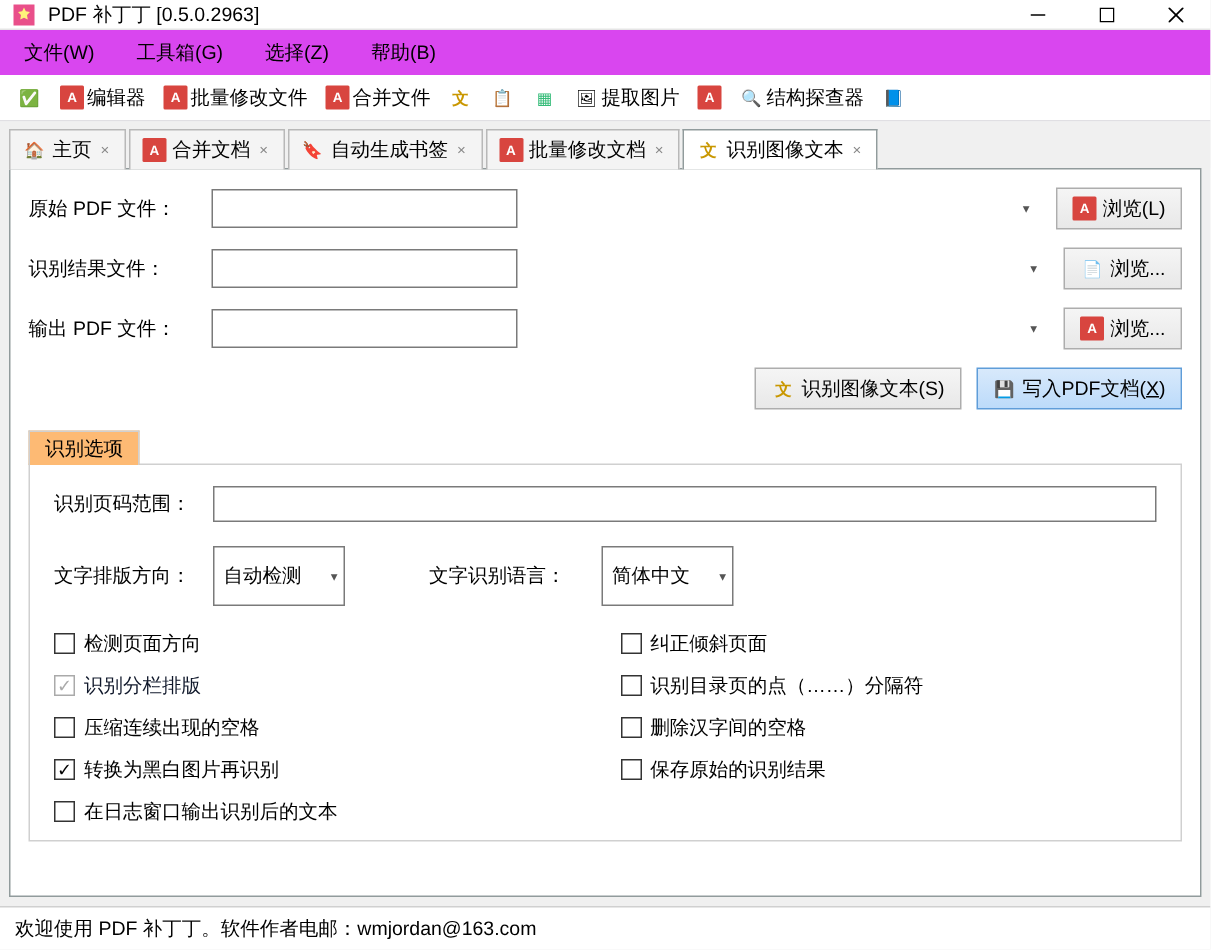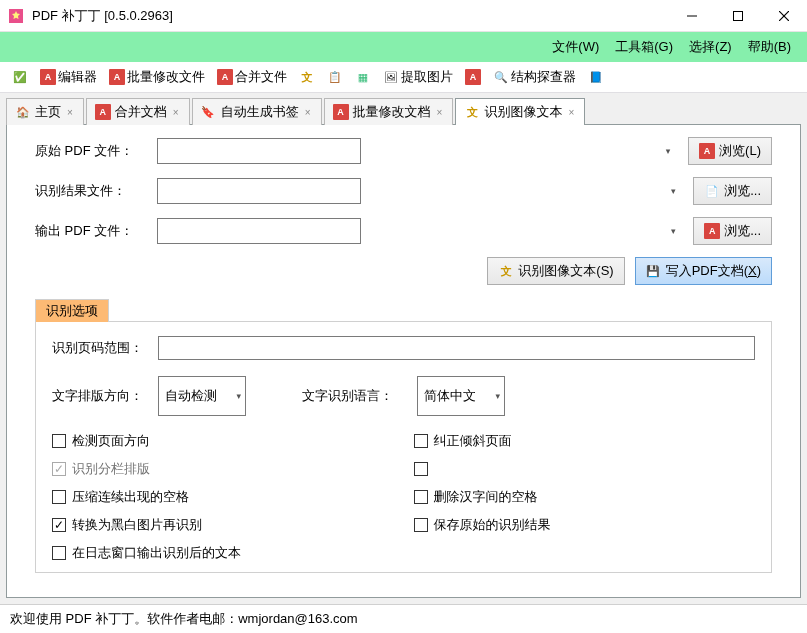--- a/index.html
+++ b/index.html
@@ -1,46 +1,46 @@
 <!DOCTYPE html>
 <html><head>
   <meta charset="utf-8">
   <style>
     * { box-sizing: border-box; margin: 0; padding: 0; font-family: "Microsoft YaHei", "SimSun", sans-serif; font-size: 13px; }
     body { background: #f0f0f0; width: 807px; height: 633px; overflow: hidden; display: flex; flex-direction: column; }
-    .titlebar { background: #fff; height: 32px; display: flex; align-items: center; padding: 0 0 0 8px; border-bottom: 1px solid #e5e5e5; }
+    .titlebar { background: #fff; height: 20px; display: flex; align-items: center; padding: 0 0 0 8px; border-bottom: 1px solid #e5e5e5; }
     .titlebar-icon { width: 16px; height: 16px; margin-right: 8px; display: flex; align-items: center; justify-content: center; }
     .titlebar-title { flex: 1; color: #000; }
     .win-btn { width: 46px; height: 32px; display: flex; align-items: center; justify-content: center; color: #000; cursor: default; }
-    .menubar { background: #86efac; padding: 2px 8px; display: flex; gap: 0; justify-content: flex-end; }
+    .menubar { background: #d946ef; padding: 2px 8px; display: flex; gap: 12px; }
     .menu-item { padding: 4px 8px; cursor: default; }
     .toolbar { background: #fff; padding: 4px 8px; display: flex; gap: 4px; align-items: center; flex-wrap: wrap; border-bottom: 1px solid #e0dfe3; }
     .tool-btn { padding: 2px 4px; display: flex; align-items: center; gap: 2px; cursor: default; }
     .ico { width: 16px; height: 16px; display: inline-flex; align-items: center; justify-content: center; font-size: 11px; }
     .tabstrip { background: #f0f0f0; padding: 4px 6px 0 6px; display: flex; gap: 0; }
     .tab { background: #fff; padding: 4px 8px; display: flex; align-items: center; gap: 4px; border: 1px solid #919b9c; border-bottom: none; margin-right: 2px; cursor: default; position: relative; top: 1px; }
     .tab.inactive { background: #f4f4f4; border-color: #b8b8b8; }
     .tab-close { font-size: 10px; color: #888; padding: 0 2px; }
-    .content { flex: 1; background: #fff; margin: 0 6px 6px 6px; border: 1px solid #919b9c; padding: 12px 28px; overflow: auto; }
+    .content { flex: 1; background: #fff; margin: 0 6px 6px 6px; border: 1px solid #919b9c; padding: 12px 12px; overflow: auto; }
     .row { display: flex; align-items: center; margin-bottom: 12px; gap: 10px; }
     .label { width: 112px; text-align: left; }
     .combo-input { flex: 1; height: 26px; border: 1px solid #7a7a7a; padding: 2px 22px 2px 4px; background: #fff; position: relative; }
     .combo-wrap { flex: 1; position: relative; }
     .combo-arrow { position: absolute; right: 1px; top: 1px; bottom: 1px; width: 18px; display: flex; align-items: center; justify-content: center; font-size: 9px; color: #555; }
     .btn { height: 28px; padding: 0 10px; border: 1px solid #adadad; background: linear-gradient(#f5f5f5,#e8e8e8); display: flex; align-items: center; gap: 4px; cursor: default; }
     .btn-primary { background: linear-gradient(#d8e9fb,#bcdbfa); border-color: #5f9dd9; }
     .action-row { display: flex; justify-content: flex-end; gap: 10px; margin: 4px 0 14px 0; }
     .fieldset-title { padding: 2px 10px; border: 1px solid #d0d0d0; border-bottom:none; display:inline-block; background:#fdba74; margin-bottom:-1px; position:relative; z-index:1;}
     .fieldset { border: 1px solid #d0d0d0; padding: 14px 16px 10px 16px; }
     .opts-row { display: flex; align-items: center; margin-bottom: 16px; gap: 8px; }
     .select-sm { height: 40px; border: 1px solid #7a7a7a; padding: 0 22px 0 6px; min-width: 88px; background: #fff; position: relative; display:inline-flex; align-items:center;}
     .select-arrow { position:absolute; right:4px; font-size:9px; color:#555; }
     .check-grid { display: grid; grid-template-columns: 1fr 1fr; row-gap: 10px; column-gap: 20px; }
     .check { display: flex; align-items: center; gap: 6px; }
-    .check.disabled { color: #737373; text-align: center; }
+    .check.disabled { color: #0f172a; text-align: center; }
     .chk-box { width: 14px; height: 14px; border: 1px solid #333; background:#fff; display:flex; align-items:center; justify-content:center; font-size:11px; line-height:1;}
     .chk-box.checked::after { content:"✓"; color:#000; font-size: 12px; }
     .check.disabled .chk-box { border-color:#aaa; }
     .check.disabled .chk-box.checked::after { color:#aaa; }
     .statusbar { height: 24px; background:#fff; border-top:1px solid #d0d0d0; padding:14px 10px; display:flex; align-items:center; color:#000; }
     .pdf-ico { background:#d8453f; color:#fff; font-size:9px; padding:1px 2px; border-radius:1px; font-weight:bold;}
     u.k { text-decoration: underline; }
     .star-ico { width:16px;height:16px; display:flex;align-items:center;justify-content:center; }
   </style>
 </head>
@@ -214,20 +214,21 @@
         <label class="check">
             <span class="chk-box"></span>
             <span>纠正倾斜页面</span>
           </label>
         <label class="check disabled">
             <span class="chk-box checked"></span>
             <span>识别分栏排版</span>
           </label>
         <label class="check">
             <span class="chk-box"></span>
+            <span>识别目录页的点（……）分隔符</span>
           </label>
         <label class="check">
             <span class="chk-box"></span>
             <span>压缩连续出现的空格</span>
           </label>
         <label class="check">
             <span class="chk-box"></span>
             <span>删除汉字间的空格</span>
           </label>
         <label class="check">

